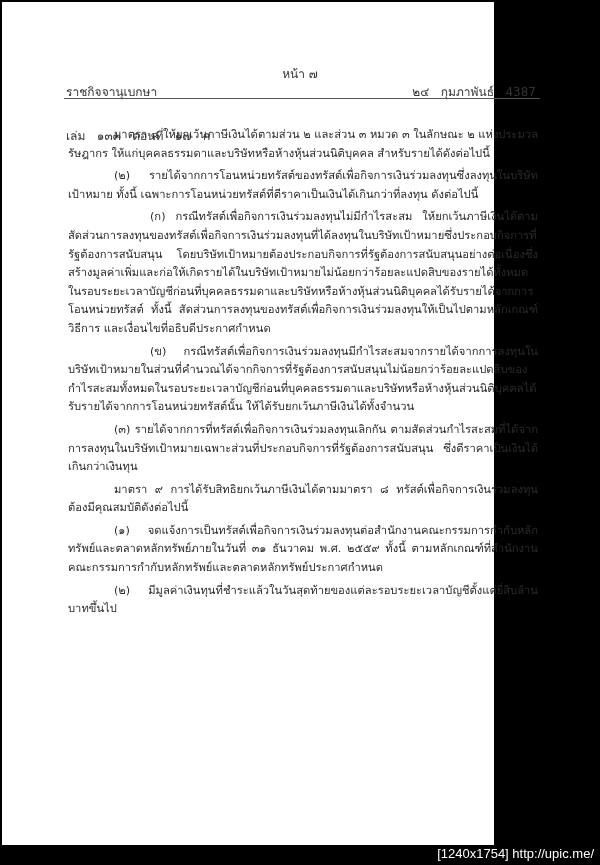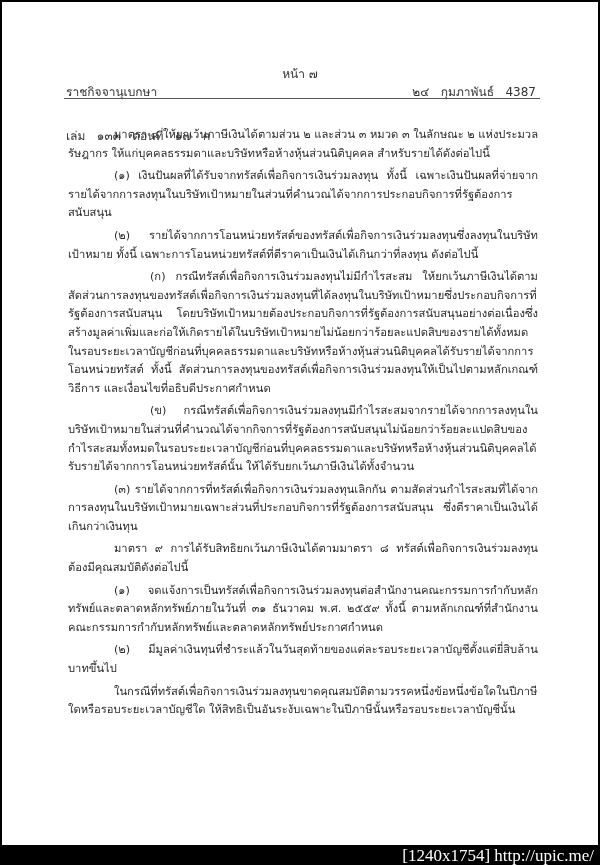--- a/index.html
+++ b/index.html
@@ -4,21 +4,21 @@
 <style>
   html, body { margin: 0; padding: 0; }
   body {
     width: 600px; height: 865px; overflow: hidden;
     background: #000;
     font-family: "DejaVu Sans", sans-serif;
     position: relative;
   }
   .page {
     position: absolute; left: 2px; top: 2px;
-    width: 596px; height: 843px;
+    width: 492px; height: 843px;
     background: #fff;
   }
   .header-page {
     position: absolute; top: 62px; left: 0; width: 596px;
     text-align: center; font-size: 12px; color: #333;
   }
   .header-row {
     position: absolute; top: 80px; left: 64px; width: 470px;
     font-size: 12px; color: #333;
   }
@@ -35,44 +35,42 @@
   }
   .body-text p { margin: 4px; }
   .indent1 { text-indent: 46px; }
   .indent2 { text-indent: 82px; }
   .caption-bar {
     position: absolute; left: 0; bottom: 0; width: 600px; height: 20px;
     background: #000;
   }
   .caption {
     position: absolute; right: 6px; top: 1px;
-    color: #fff; font-size: 17px; font-family: Liberation Serif, serif;
+    color: #fff; font-size: 13px; font-family: Liberation Sans, sans-serif;
   }
 </style>
 </head>
 <body>
 
 <div class="page">
   <div class="header-page">หน้า   ๗</div>
   <div class="header-row">
     <span class="left">เล่ม   ๑๓๓   ตอนที่   ๑๗   ก</span>
     <span class="center">ราชกิจจานุเบกษา</span>
     <span class="right">๒๔   กุมภาพันธ์   4387</span>
   </div>
   <div class="rule"></div>
 
   <div class="body-text">
     <p class="indent1">มาตรา   ๘   ให้ยกเว้นภาษีเงินได้ตามส่วน ๒ และส่วน ๓ หมวด ๓ ในลักษณะ ๒ แห่งประมวลรัษฎากร ให้แก่บุคคลธรรมดาและบริษัทหรือห้างหุ้นส่วนนิติบุคคล สำหรับรายได้ดังต่อไปนี้</p>
-    <p class="indent1">(๑) เงินปันผลที่ได้รับจากทรัสต์เพื่อกิจการเงินร่วมลงทุน ทั้งนี้ เฉพาะเงินปันผลที่จ่ายจากรายได้จากการลงทุนในบริษัทเป้าหมายในส่วนที่คำนวณได้จากการประกอบกิจการที่รัฐต้องการสนับสนุน</p>
     <p class="indent1">(๒) รายได้จากการโอนหน่วยทรัสต์ของทรัสต์เพื่อกิจการเงินร่วมลงทุนซึ่งลงทุนในบริษัทเป้าหมาย ทั้งนี้ เฉพาะการโอนหน่วยทรัสต์ที่ตีราคาเป็นเงินได้เกินกว่าที่ลงทุน ดังต่อไปนี้</p>
     <p class="indent2">(ก) กรณีทรัสต์เพื่อกิจการเงินร่วมลงทุนไม่มีกำไรสะสม ให้ยกเว้นภาษีเงินได้ตามสัดส่วนการลงทุนของทรัสต์เพื่อกิจการเงินร่วมลงทุนที่ได้ลงทุนในบริษัทเป้าหมายซึ่งประกอบกิจการที่รัฐต้องการสนับสนุน โดยบริษัทเป้าหมายต้องประกอบกิจการที่รัฐต้องการสนับสนุนอย่างต่อเนื่องซึ่งสร้างมูลค่าเพิ่มและก่อให้เกิดรายได้ในบริษัทเป้าหมายไม่น้อยกว่าร้อยละแปดสิบของรายได้ทั้งหมดในรอบระยะเวลาบัญชีก่อนที่บุคคลธรรมดาและบริษัทหรือห้างหุ้นส่วนนิติบุคคลได้รับรายได้จากการโอนหน่วยทรัสต์ ทั้งนี้ สัดส่วนการลงทุนของทรัสต์เพื่อกิจการเงินร่วมลงทุนให้เป็นไปตามหลักเกณฑ์ วิธีการ และเงื่อนไขที่อธิบดีประกาศกำหนด</p>
     <p class="indent2">(ข) กรณีทรัสต์เพื่อกิจการเงินร่วมลงทุนมีกำไรสะสมจากรายได้จากการลงทุนในบริษัทเป้าหมายในส่วนที่คำนวณได้จากกิจการที่รัฐต้องการสนับสนุนไม่น้อยกว่าร้อยละแปดสิบของกำไรสะสมทั้งหมดในรอบระยะเวลาบัญชีก่อนที่บุคคลธรรมดาและบริษัทหรือห้างหุ้นส่วนนิติบุคคลได้รับรายได้จากการโอนหน่วยทรัสต์นั้น ให้ได้รับยกเว้นภาษีเงินได้ทั้งจำนวน</p>
     <p class="indent1">(๓) รายได้จากการที่ทรัสต์เพื่อกิจการเงินร่วมลงทุนเลิกกัน ตามสัดส่วนกำไรสะสมที่ได้จากการลงทุนในบริษัทเป้าหมายเฉพาะส่วนที่ประกอบกิจการที่รัฐต้องการสนับสนุน ซึ่งตีราคาเป็นเงินได้เกินกว่าเงินทุน</p>
     <p class="indent1">มาตรา   ๙   การได้รับสิทธิยกเว้นภาษีเงินได้ตามมาตรา ๘ ทรัสต์เพื่อกิจการเงินร่วมลงทุนต้องมีคุณสมบัติดังต่อไปนี้</p>
     <p class="indent1">(๑) จดแจ้งการเป็นทรัสต์เพื่อกิจการเงินร่วมลงทุนต่อสำนักงานคณะกรรมการกำกับหลักทรัพย์และตลาดหลักทรัพย์ภายในวันที่ ๓๑ ธันวาคม พ.ศ. ๒๕๕๙ ทั้งนี้ ตามหลักเกณฑ์ที่สำนักงานคณะกรรมการกำกับหลักทรัพย์และตลาดหลักทรัพย์ประกาศกำหนด</p>
     <p class="indent1">(๒) มีมูลค่าเงินทุนที่ชำระแล้วในวันสุดท้ายของแต่ละรอบระยะเวลาบัญชีตั้งแต่ยี่สิบล้านบาทขึ้นไป</p>
-    <p class="indent1">ในกรณีที่ทรัสต์เพื่อกิจการเงินร่วมลงทุนขาดคุณสมบัติตามวรรคหนึ่งข้อหนึ่งข้อใดในปีภาษีใดหรือรอบระยะเวลาบัญชีใด ให้สิทธิเป็นอันระงับเฉพาะในปีภาษีนั้นหรือรอบระยะเวลาบัญชีนั้น</p>
   </div>
 </div>
 
 <div class="caption-bar">
   <span class="caption">[1240x1754] http://upic.me/</span>
 </div>
 
 </body></html>

